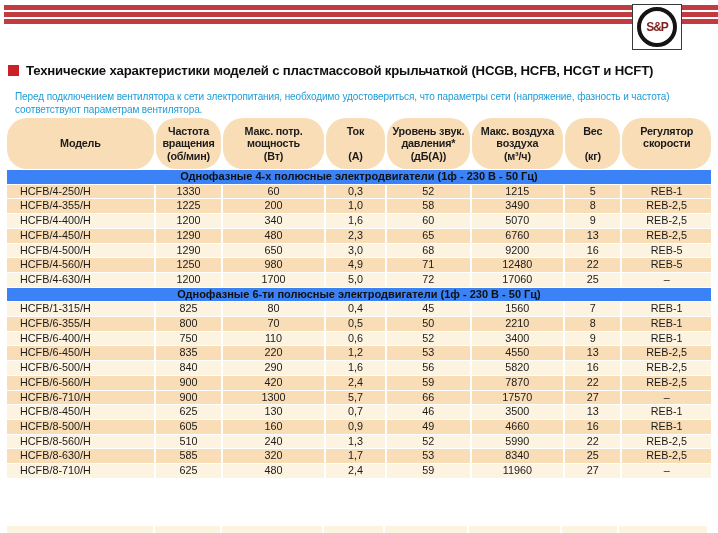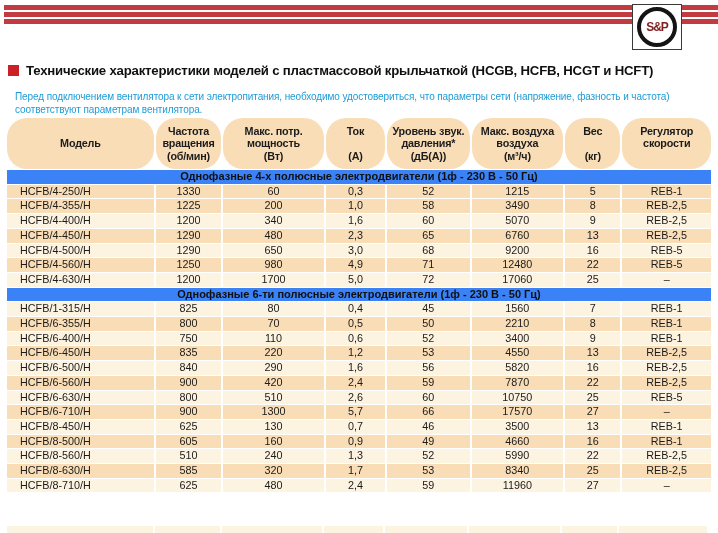--- a/index.html
+++ b/index.html
@@ -274,30 +274,20 @@
       <tr class="shaded">
         <td class="model">HCFB/6-560/H</td>
         <td>900</td>
         <td>420</td>
         <td>2,4</td>
         <td>59</td>
         <td>7870</td>
         <td>22</td>
         <td>REB-2,5</td>
       </tr>
-      <tr class="light">
-        <td class="model">HCFB/6-630/H</td>
-        <td>800</td>
-        <td>510</td>
-        <td>2,6</td>
-        <td>60</td>
-        <td>10750</td>
-        <td>25</td>
-        <td>REB-5</td>
-      </tr>
       <tr class="shaded">
         <td class="model">HCFB/6-710/H</td>
         <td>900</td>
         <td>1300</td>
         <td>5,7</td>
         <td>66</td>
         <td>17570</td>
         <td>27</td>
         <td>–</td>
       </tr>

